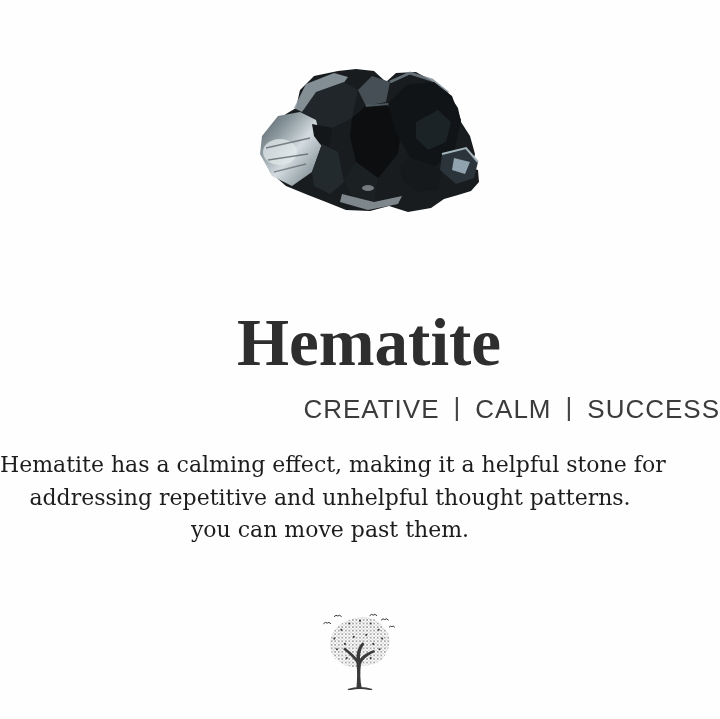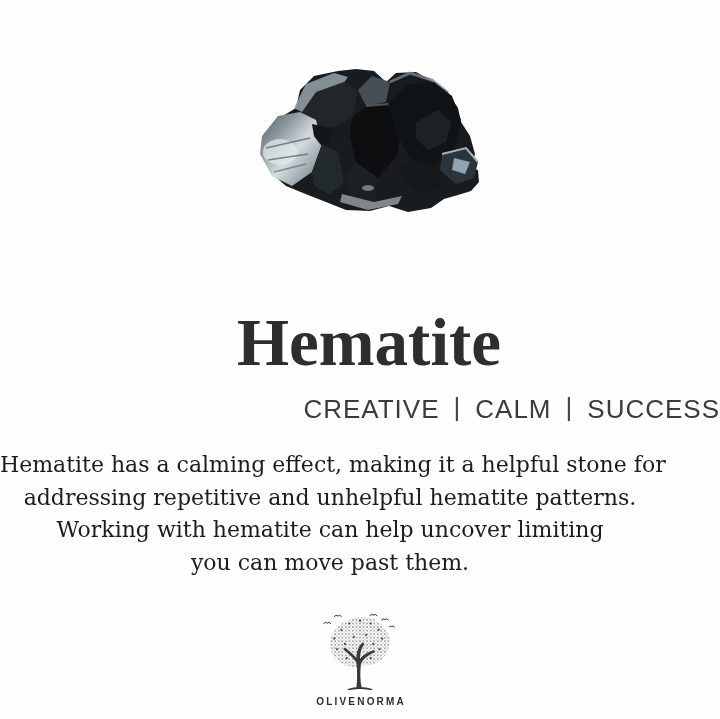--- a/index.html
+++ b/index.html
@@ -100,22 +100,21 @@
 </div>
 
 <h1 class="title">Hematite</h1>
 
 <div class="traits">
   <span>CREATIVE</span><span class="sep">|</span><span>CALM</span><span class="sep">|</span><span>SUCCESS</span>
 </div>
 
 <div class="desc">
   <span class="line">Hematite has a calming effect, making it a helpful stone for</span>
-  <span class="line">addressing repetitive and unhelpful hematite patterns.</span>
-  <span class="line">Working with hematite can help uncover limiting</span>
+  <span class="line">addressing repetitive and unhelpful thought patterns.</span>
   <span class="line">you can move past them.</span>
 </div>
 
 <div class="logo-wrap">
   <svg viewBox="0 0 90 88" aria-hidden="true">
     <defs>
       <pattern id="dots" patternUnits="userSpaceOnUse" width="4" height="4">
         <circle cx="1" cy="1" r="0.8" fill="#383838"></circle>
         <circle cx="3" cy="3" r="0.5" fill="#555555"></circle>
       </pattern>
@@ -147,14 +146,13 @@
         <circle cx="52" cy="26" r="1.2"></circle>
       <circle cx="45" cy="40" r="1.2"></circle>
         <circle cx="28" cy="36" r="1.2"></circle>
       <circle cx="60" cy="36" r="1.2"></circle>
     </g>
 
     <path d="M41,86 C42,76 42,66 41,57 C37,51 31,46 26,42 L28,40 C33,44 38,48 41,52 C41,45 43,39 48,34 L50,36 C46,41 45,47 45,53 C48,49 54,45 61,43 L62,45 C55,48 48,53 46,59 C45,68 45,77 47,86 Z" fill="#3a3a3a"></path>
 
     <path d="M31,87 Q45,82 59,87 L58,88.6 Q45,85 32,88.6 Z" fill="#3a3a3a"></path>
   </svg>
-  <div class="brand">OLIVENORMA</div>
 </div>
 
 </body></html>

